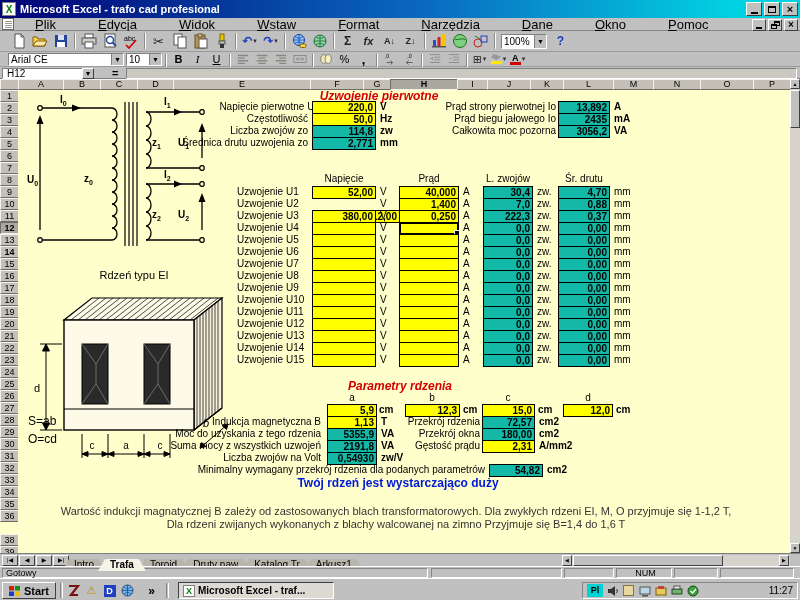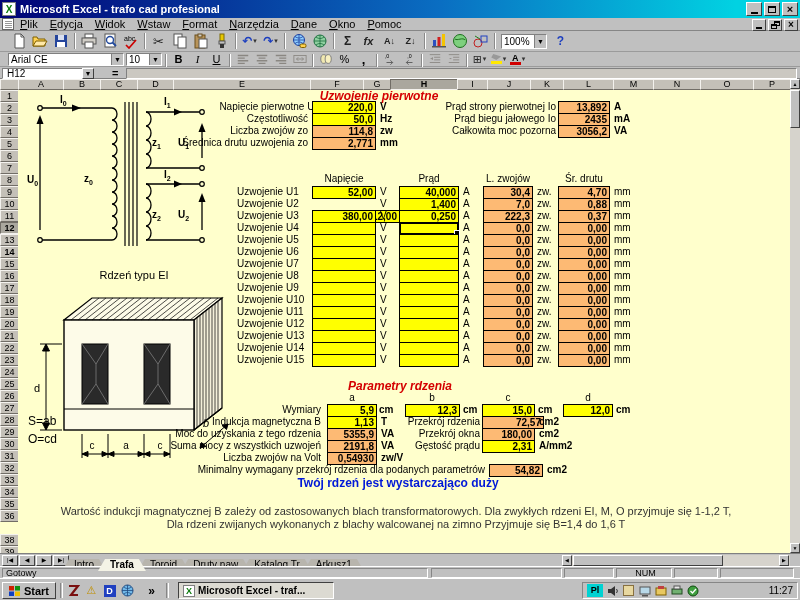--- a/index.html
+++ b/index.html
@@ -13,21 +13,21 @@
   .wbtn{width:16px;height:14px;background:#c0c0c0;border:1px solid;border-color:#fff #404040 #404040 #fff;display:flex;align-items:center;justify-content:center;font-size:9px;color:#000;line-height:1}
   .wbtn.sm{width:14px;height:12px;font-size:8px}
   .minglyph{width:7px;height:2px;background:#000;margin-top:7px}
   .maxglyph{width:8px;height:7px;border:1px solid #000;border-top:2px solid #000}
   .restglyph{position:relative;width:9px;height:8px}
   .restglyph i{position:absolute;border:1px solid #000;border-top:2px solid #000;width:6px;height:5px;background:#c0c0c0}
   .restglyph i:first-child{right:0;top:0}.restglyph i:last-child{left:0;bottom:0}
   .xglyph{font-weight:bold;font-size:11px;line-height:10px}
   .appicon{width:14px;height:14px;background:#fff;border:1px solid #808080;display:flex;align-items:center;justify-content:center;font-size:10px;font-weight:bold;color:#0b7a0b}
   .menubar{position:absolute;left:0;top:18px;width:800px;height:13px;background:#c0c0c0;border-bottom:1px solid #868686;display:flex;align-items:center}
-  .menuitem{font-size:11px;padding:0 6px;height:13px;line-height:13px;color:#000;white-space:nowrap}
+  .menuitem{font-size:13px;padding:0 21px;height:13px;line-height:13px;color:#000;white-space:nowrap}
   .docicon{width:12px;height:12px;margin-left:2px;background:#fff;border:1px solid #666;position:relative}
   .docicon::after{content:"";position:absolute;left:2px;top:2px;width:7px;height:1px;box-shadow:0 2px 0 #999,0 4px 0 #999,0 6px 0 #999;background:#999}
   
   .tstd{position:absolute;left:0;top:31px;width:800px;height:21px;background:#c0c0c0;border-bottom:1px solid #9b9b9b;display:flex;align-items:center;padding-left:8px}
   .tfmt{position:absolute;left:0;top:52px;width:800px;height:15px;background:#c0c0c0;border-bottom:1px solid #9b9b9b;display:flex;align-items:center;padding-left:8px}
   .tbtn{width:21px;height:20px;display:flex;align-items:center;justify-content:center;flex:none}
   .tbtn svg{width:16px;height:16px}
   .fbtn{width:19px;height:14px;display:flex;align-items:center;justify-content:center;flex:none;font-size:11px}
   .fbtn svg{width:14px;height:14px}
   .gl{font-size:12px;line-height:1;color:#222}
@@ -47,21 +47,21 @@
   .corner{position:absolute;left:0;top:0;width:19px;height:11px;background:#c4c0b8;border:1px solid;border-color:#f4f2ee #716d66 #716d66 #f4f2ee}
   .colheads{position:absolute;left:18px;top:0;width:772px;height:11px;overflow:hidden}
   .colhead{position:absolute;top:0;height:11px;background:#c4c0b8;border:1px solid;border-color:#f4f2ee #716d66 #716d66 #f4f2ee;font-size:9px;line-height:9px;text-align:center;color:#000}
   .rowheads{position:absolute;left:0;top:11px;width:19px;height:463px;overflow:hidden}
   .rowhead{position:absolute;left:0;width:19px;height:12px;background:#c4c0b8;border:1px solid;border-color:#f4f2ee #716d66 #716d66 #f4f2ee;font-size:9px;line-height:10px;text-align:center;color:#000}
   .selhead{background:#aaa79e;font-weight:bold;border-color:#716d66 #f4f2ee #f4f2ee #716d66}
   .gridc{position:absolute;left:18px;top:11px;width:772px;height:463px;background:#ffffcc;overflow:hidden}
   .lbl{position:absolute;font-size:10px;line-height:12px;height:12px;white-space:nowrap;color:#000}
   .r{text-align:right}.c{text-align:center}
   .vcell{position:absolute;height:13px;border:1px solid #000;font-size:10px;font-weight:bold;line-height:11px;text-align:right;padding-right:2px;white-space:nowrap;color:#000}
-  .ylw{background:#ffff00}.cyn{background:#fdba74}
+  .ylw{background:#ffff00}.cyn{background:#14b8a6}
   .selcell{border:2px solid #000}
   .selcell::after{content:"";position:absolute;right:-3px;bottom:-3px;width:4px;height:4px;background:#000;border:1px solid #fff}
   .sectitle{position:absolute;font-size:12px;font-weight:bold;font-style:italic;color:#d40000;text-align:center;white-space:nowrap;height:13px;line-height:13px}
   .verdict{position:absolute;font-size:12px;font-weight:bold;color:#0018d8;text-align:center;white-space:nowrap}
   .note{position:absolute;font-size:11px;color:#333;text-align:center;white-space:nowrap}
   svg text{font-family:"Liberation Sans","DejaVu Sans",sans-serif}
   .dlab{font-size:10px;font-weight:bold}
   .eit{font-size:11px}
   
   .vscroll{position:absolute;left:790px;top:0;width:10px;height:474px;background:#d6d3cc}
@@ -774,21 +774,20 @@
         <div class="vcell ylw" style="left: 381px; top: 264px; width: 60px;"></div>
         <div class="lbl" style="left: 445px; top: 264px;">A</div>
         <div class="vcell cyn" style="left: 465px; top: 264px; width: 50px;">0,0</div>
         <div class="lbl" style="left: 519px; top: 264px;">zw.</div>
         <div class="vcell cyn" style="left: 540px; top: 264px; width: 52px;">0,00</div>
         <div class="lbl" style="left: 596px; top: 264px;">mm</div>
         <div class="lbl c" style="left: 319px; top: 302px; width: 30px;">a</div>
         <div class="lbl c" style="left: 399px; top: 302px; width: 30px;">b</div>
         <div class="lbl c" style="left: 475px; top: 302px; width: 30px;">c</div>
         <div class="lbl c" style="left: 555px; top: 302px; width: 30px;">d</div>
-        <div class="lbl r" style="left: 3px; top: 314px; width: 300px;">Wymiary</div>
         <div class="vcell ylw" style="left: 309px; top: 314px; width: 50px;">5,9</div>
         <div class="lbl" style="left: 361px; top: 314px; font-weight: bold;">cm</div>
         <div class="vcell ylw" style="left: 387px; top: 314px; width: 55px;">12,3</div>
         <div class="lbl" style="left: 445px; top: 314px; font-weight: bold;">cm</div>
         <div class="vcell ylw" style="left: 464px; top: 314px; width: 53px;">15,0</div>
         <div class="lbl" style="left: 520px; top: 314px; font-weight: bold;">cm</div>
         <div class="vcell ylw" style="left: 545px; top: 314px; width: 50px;">12,0</div>
         <div class="lbl" style="left: 598px; top: 314px; font-weight: bold;">cm</div>
         <div class="lbl r" style="left: 0px; top: 326px; width: 303px;">Indukcja magnetyczna B</div>
         <div class="vcell ylw" style="left: 309px; top: 326px; width: 50px;">1,13</div>
@@ -796,21 +795,21 @@
         <div class="lbl r" style="left: 0px; top: 338px; width: 303px;">Moc do uzyskania z tego rdzenia</div>
         <div class="vcell cyn" style="left: 309px; top: 338px; width: 50px;">5355,9</div>
         <div class="lbl" style="left: 363px; top: 338px; font-weight: bold;">VA</div>
         <div class="lbl r" style="left: 0px; top: 350px; width: 303px;">Suma mocy z wszystkich uzwojeń</div>
         <div class="vcell cyn" style="left: 309px; top: 350px; width: 50px;">2191,8</div>
         <div class="lbl" style="left: 363px; top: 350px; font-weight: bold;">VA</div>
         <div class="lbl r" style="left: 0px; top: 362px; width: 303px;">Liczba zwojów na Volt</div>
         <div class="vcell cyn" style="left: 309px; top: 362px; width: 50px;">0,54930</div>
         <div class="lbl" style="left: 363px; top: 362px; font-weight: bold;">zw/V</div>
         <div class="lbl r" style="left: 222px; top: 326px; width: 240px;">Przekrój rdzenia</div>
-        <div class="vcell cyn" style="left: 464px; top: 326px; width: 62px;">72,57</div>
+        <div class="vcell cyn" style="left: 464px; top: 326px; width: 53px;">72,57</div>
         <div class="lbl" style="left: 521px; top: 326px; font-weight: bold;">cm2</div>
         <div class="lbl r" style="left: 222px; top: 338px; width: 240px;">Przekrój okna</div>
         <div class="vcell cyn" style="left: 464px; top: 338px; width: 53px;">180,00</div>
         <div class="lbl" style="left: 521px; top: 338px; font-weight: bold;">cm2</div>
         <div class="lbl r" style="left: 222px; top: 350px; width: 240px;">Gęstość prądu</div>
         <div class="vcell ylw" style="left: 464px; top: 350px; width: 53px;">2,31</div>
         <div class="lbl" style="left: 521px; top: 350px; font-weight: bold;">A/mm2</div>
       </div>
 
     <div class="vscroll">

